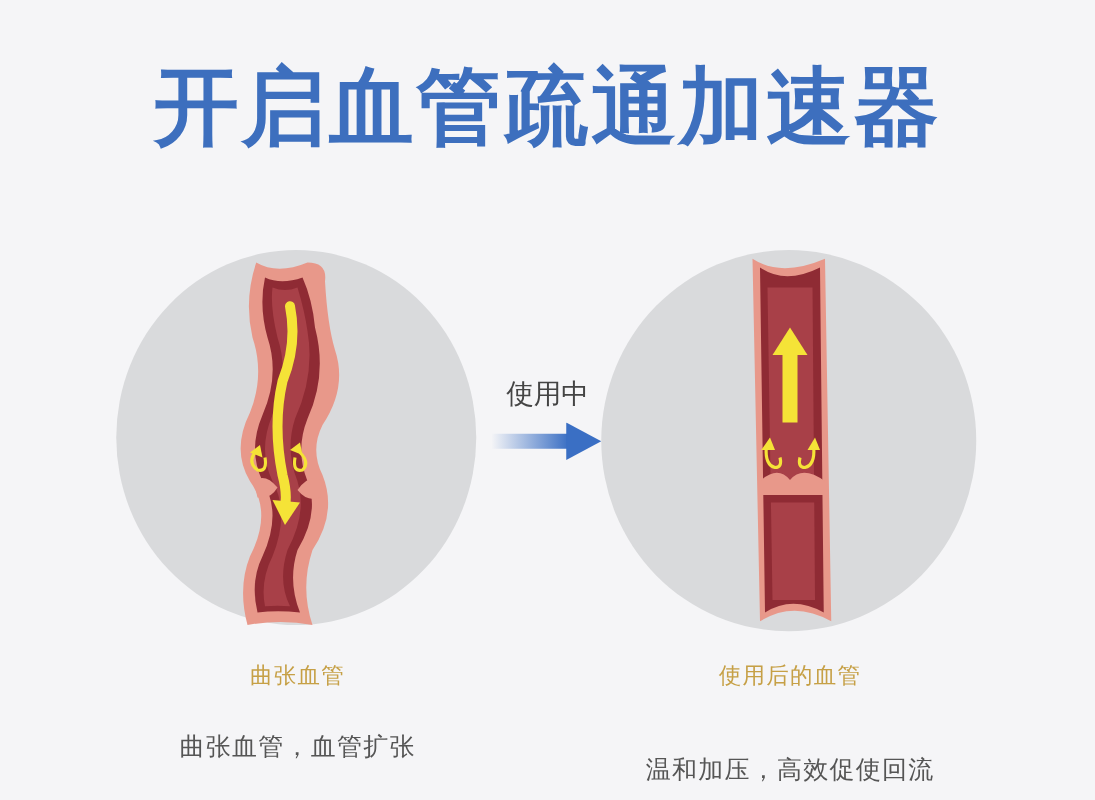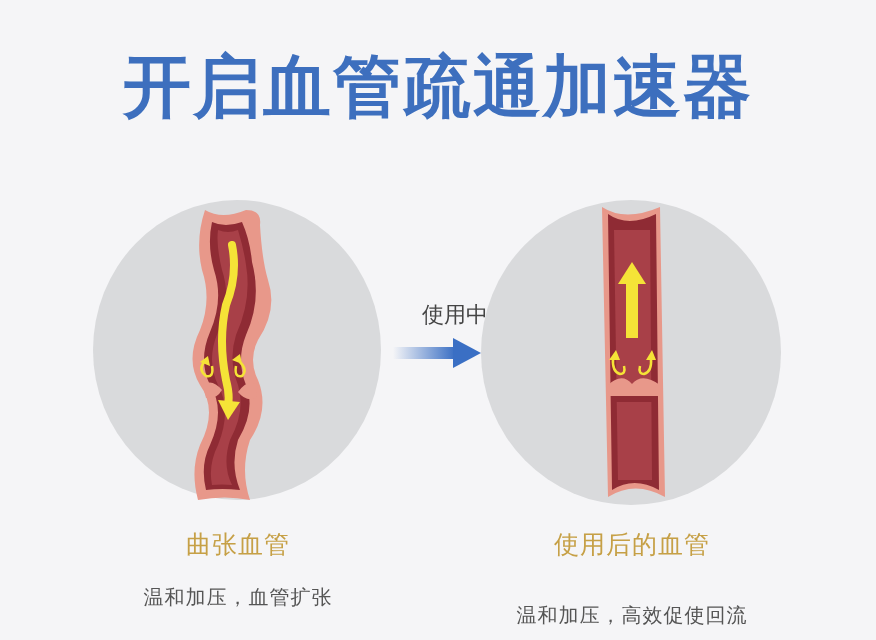--- a/index.html
+++ b/index.html
@@ -14,28 +14,28 @@
     text-align: center; font-size: 68px; font-weight: bold;
     color: #3d6fbe; letter-spacing: 2px; line-height: 90px; margin-top: 24px;
   }
   .panel { position: absolute; }
   .circle {
     position: absolute; border-radius: 50%; background: #d9dadc;
   }
   .vessel-svg { position: absolute; left: 0; top: 0; }
   .caption {
     position: absolute; text-align: center; width: 320px;
-    font-size: 25px; color: #c6a046; letter-spacing: 1px;
+    font-size: 18px; color: #c6a046; letter-spacing: 1px;
   }
   .subcaption {
     position: absolute; text-align: center; width: 320px;
     font-size: 20px; color: #555; letter-spacing: 1px;
   }
   .mid-label {
-    position: absolute; left: 400px; top: 300px; width: 110px;
+    position: absolute; left: 383px; top: 300px; width: 110px;
     text-align: center; font-size: 22px; color: #444;
   }
   .mid-arrow { position: absolute; left: 393px; top: 338px; }
 </style>
 </head>
 <body>
 
 <div class="title">开启血管疏通加速器</div>
 
 <div class="panel" style="left:0;top:0;">
@@ -53,21 +53,21 @@
 
     <path d="M232 245 Q238 275 226 305 Q218 340 226 380 Q230 395 228 405" stroke="#f5e337" stroke-width="8" fill="none" stroke-linecap="round"></path>
     <polygon points="218,400 240,402 228,420" fill="#f5e337"></polygon>
 
     <path d="M204 362 Q198 370 206 376 Q214 378 212 366" stroke="#f5e337" stroke-width="2.5" fill="none"></path>
     <polygon points="200,362 208,356 210,366" fill="#f5e337"></polygon>
     <path d="M240 362 Q248 370 242 376 Q234 378 236 366" stroke="#f5e337" stroke-width="2.5" fill="none"></path>
     <polygon points="232,360 240,354 242,364" fill="#f5e337"></polygon>
   </svg>
   <div class="caption" style="left:78px;top:528px;">曲张血管</div>
-  <div class="subcaption" style="left:78px;top:584px;">温和加压，血管扩张</div>
+  <div class="subcaption" style="left:78px;top:584px;">曲张血管，血管扩张</div>
 </div>
 
 <div class="mid-label">使用中</div>
 <svg class="mid-arrow" width="90" height="30" viewBox="0 0 90 30">
   <defs>
     <linearGradient id="ag" x1="0" y1="0" x2="1" y2="0">
       <stop offset="0" stop-color="#3a6fc4" stop-opacity="0"></stop>
       <stop offset="1" stop-color="#3a6fc4" stop-opacity="1"></stop>
     </linearGradient>
   </defs>

